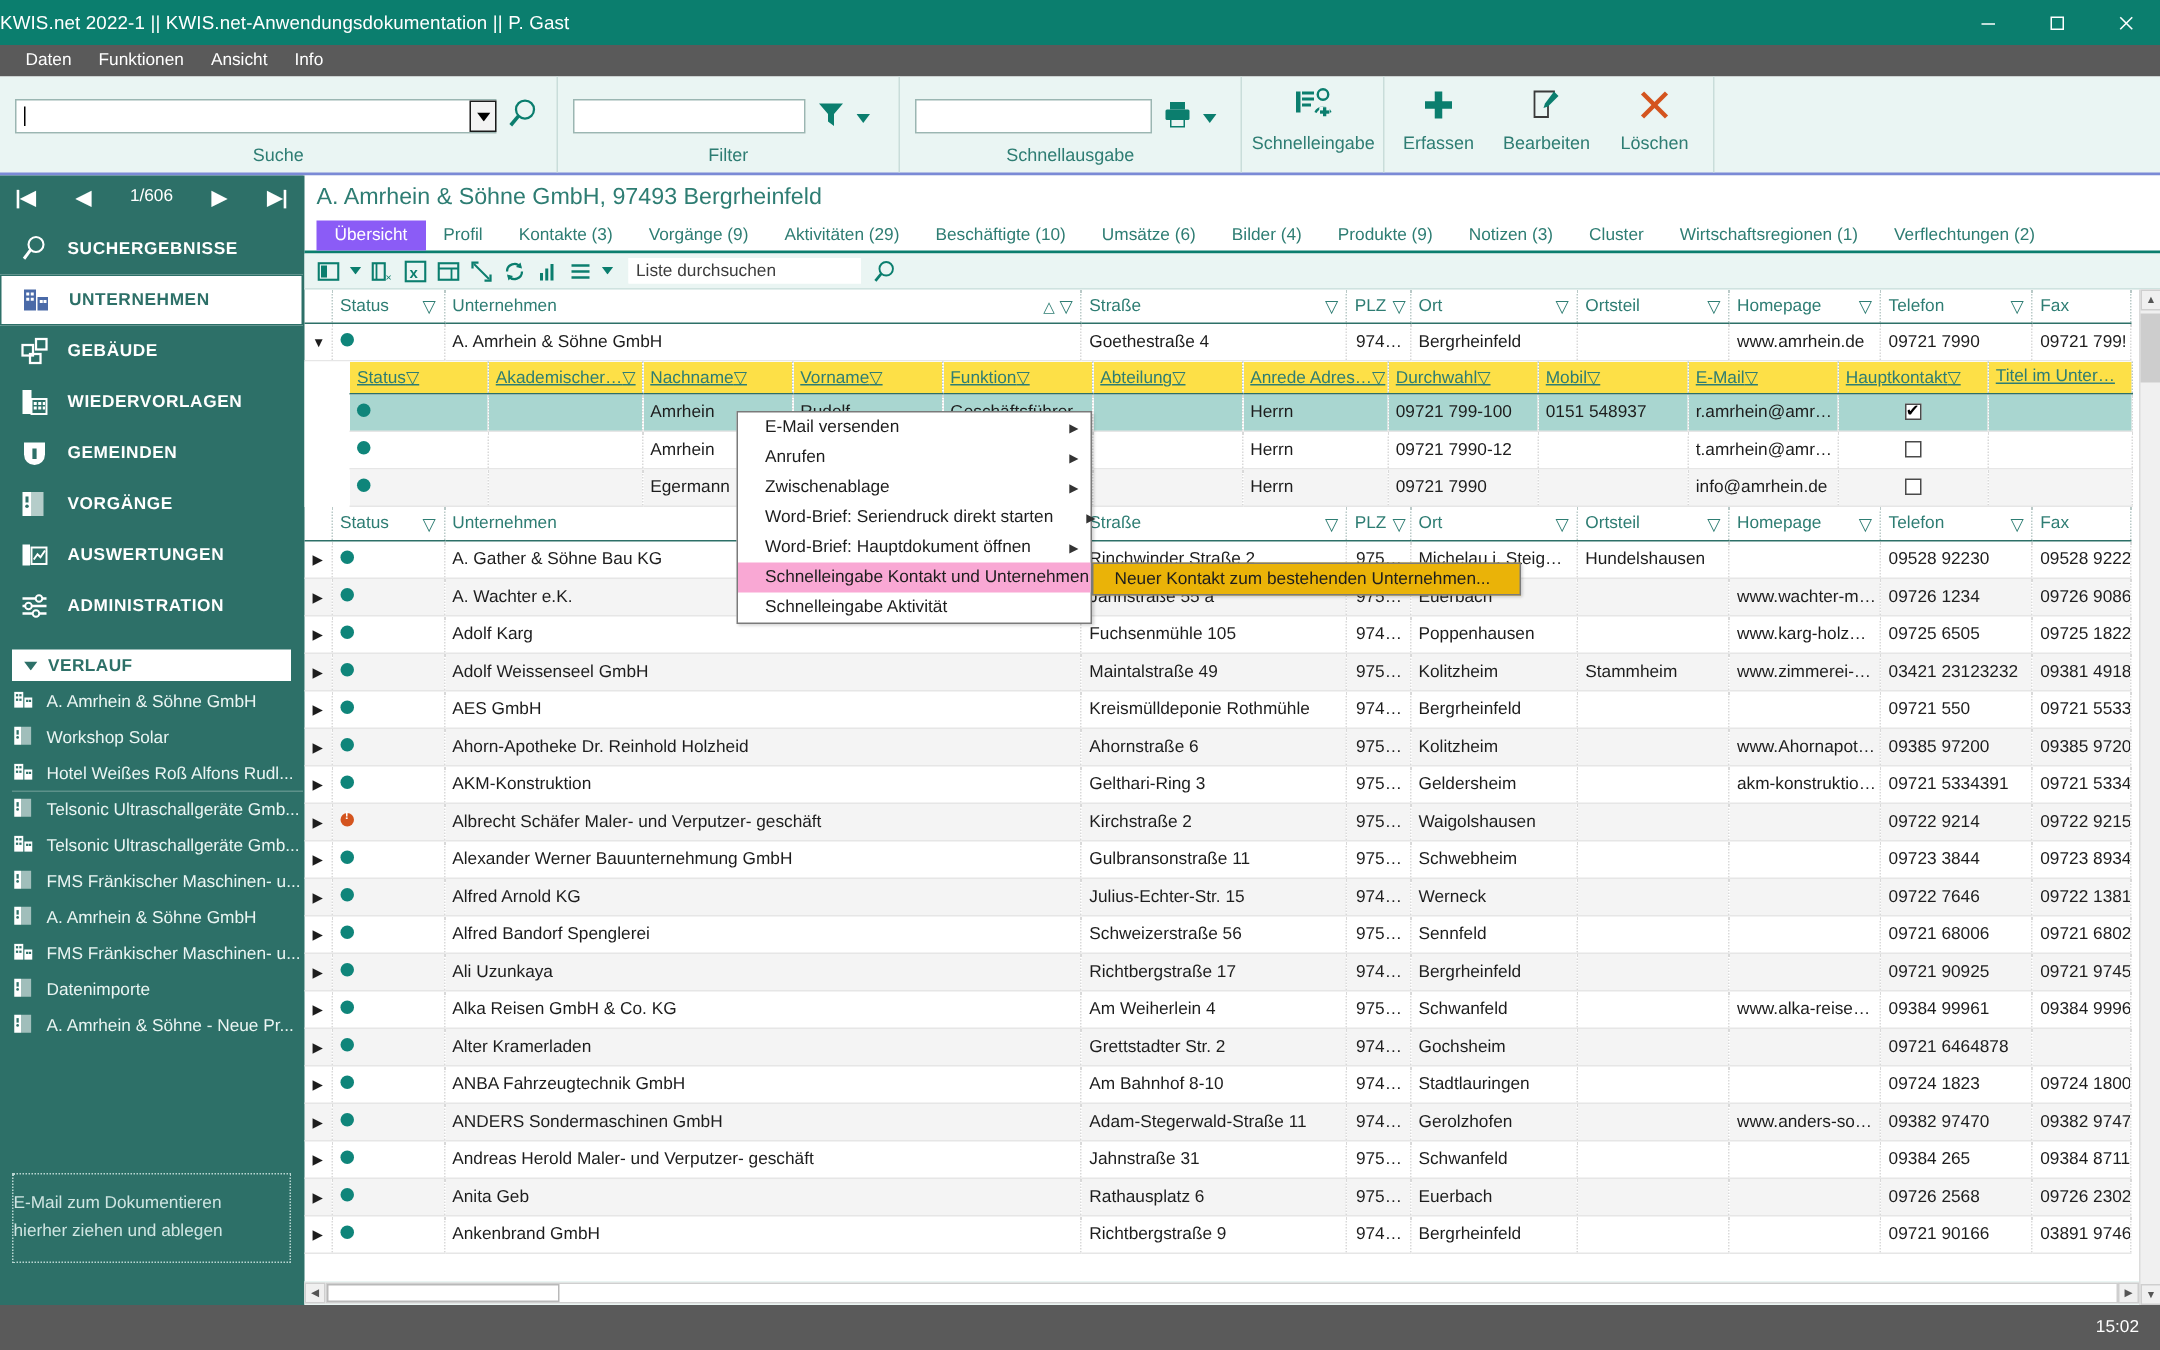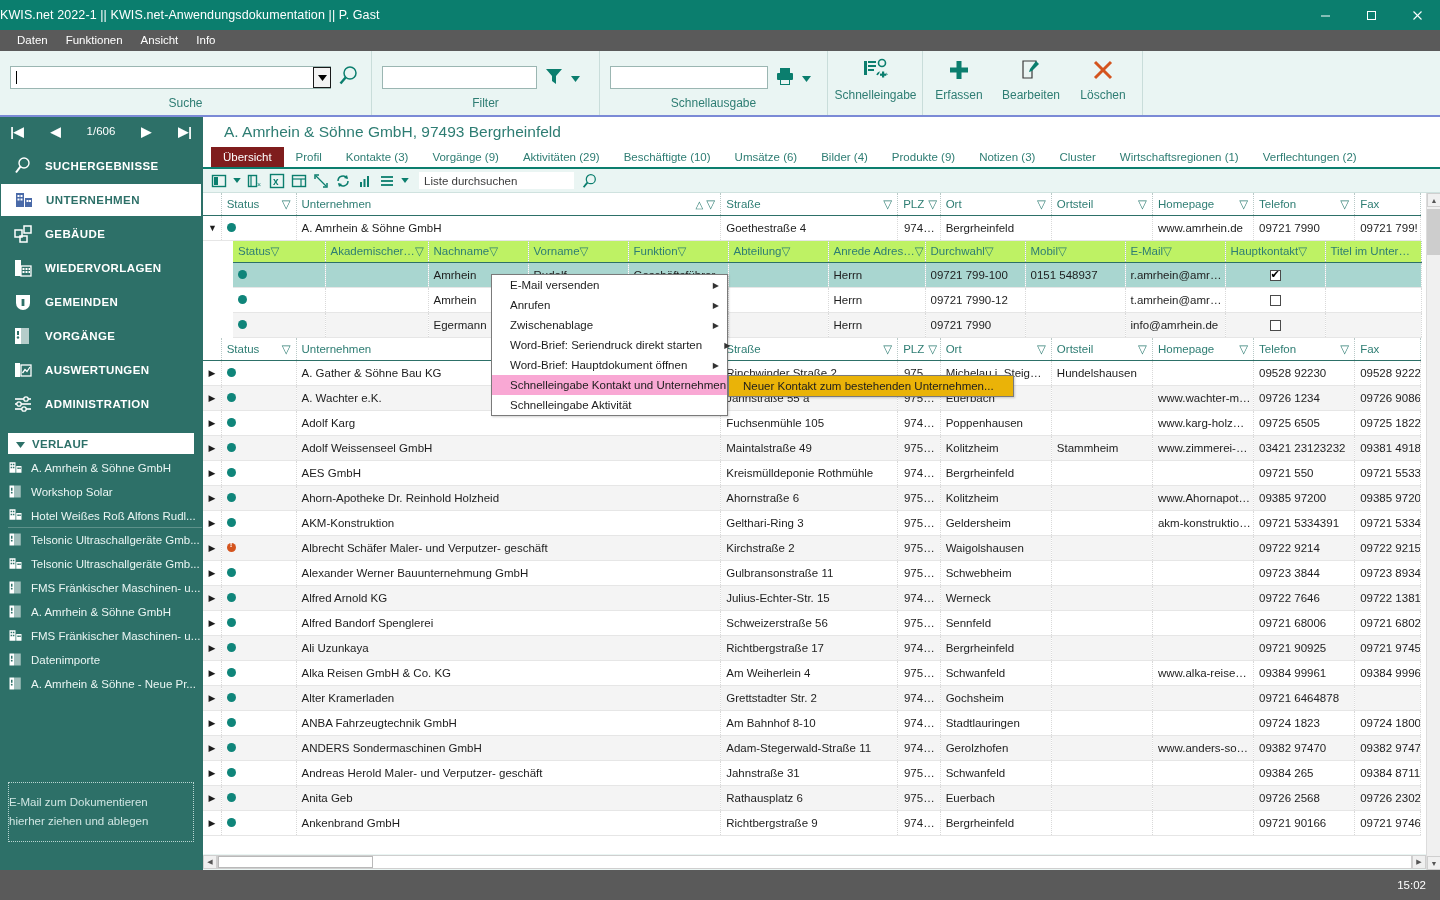--- a/index.html
+++ b/index.html
@@ -74,26 +74,26 @@
   .histitem { height:24px; display:flex; align-items:center; gap:8px; font-size:11.5px; color:#eaf5f3; }
   .histitem.sep { border-bottom:1px solid #5d918a; }
   .sb-spacer { flex:1; }
   .dropzone { margin:0 8px 28px 8px; height:60px; border:1px dotted #b9d6d2;
               display:flex; flex-direction:column; align-items:flex-start; justify-content:center;
               color:#cfe5e2; font-size:11.5px; line-height:19px; text-align:center; }
 
   
   .main { flex:1; min-width:0; display:flex; flex-direction:column; background:#ffffff;
           border-left:1px solid #2d7068; }
-  .rectitle { height:30px; display:flex; align-items:center; padding-left:21px;
+  .rectitle { height:30px; display:flex; align-items:center; padding-left:8px;
               color:#2e7d73; font-size:15.5px; }
   .tabs { height:22px; display:flex; align-items:stretch; border-bottom:2px solid #0b7e6e;
           padding-left:8px; font-size:11.5px; }
   .tab { padding:0 12px; display:flex; align-items:center; color:#2e7d73; }
-  .tab.active { background:#7f1d1d; color:#ffffff; }
+  .tab.active { background:#8b5cf6; color:#ffffff; }
 
   .gridbar { height:24px; background:#eaf5f3; display:flex; align-items:center; gap:6px;
              padding-left:8px; border-bottom:1px solid #cfe2df; }
   .gbi { color:#0b7e6e; display:flex; align-items:center; }
   .searchmini { margin-left:4px; width:155px; height:17px; background:#ffffff;
                 border:1px solid #ffffff; display:flex; align-items:center; padding-left:4px;
                 color:#3c3c3c; font-size:11.5px; }
 
   
   .gridwrap { flex:1; min-height:0; display:flex; flex-direction:column; position:relative; }
@@ -117,23 +117,23 @@
   .dot.warn::after{ content:"!"; position:absolute; left:0; right:0; top:-3px; color:#fff;
                     font-size:8px; font-weight:bold; text-align:center; }
   .chk { display:inline-block; width:11px; height:11px; border:1px solid #4a4a4a; background:#fff;
          position:relative; vertical-align:middle; }
   .chk.on::after{ content:"✔"; position:absolute; left:0px; top:-3px; font-size:11px; color:#000; }
 
   
   .subwrap { background:#ffffff; padding-left:30px; }
   table.subgrid { border-collapse:collapse; table-layout:fixed; width:1188px; font-size:11.5px; }
   table.subgrid th {
-    background:#bef264; color:#2e7d73; font-weight:normal; text-align:left;
+    background:#fde047; color:#2e7d73; font-weight:normal; text-align:left;
     height:22px; padding:0 5px; border-bottom:1px solid #2d7068; border-right:1px dotted #b9c9c7;
-    white-space:nowrap; overflow:hidden;
+    white-space:nowrap; overflow:hidden;text-decoration:underline;
   }
   table.subgrid td {
     height:25px; padding:0 5px; border-bottom:1px solid #e6e6e6; border-right:1px dotted #d9d9d9;
     white-space:nowrap; overflow:hidden;
   }
   .funnel { color:#2e7d73; }
 
   
   .vscroll { position:absolute; right:0; top:0; width:14px; bottom:0; background:#f0f0f0;
              border-left:1px solid #dcdcdc; }
@@ -1122,21 +1122,21 @@
             <tr>
                 <td class="expander">▶</td>
                 <td><span class="dot"></span></td>
                 <td>Ankenbrand GmbH</td>
                 <td>Richtbergstraße 9</td>
                 <td style="text-align:right">974…</td>
                 <td>Bergrheinfeld</td>
                 <td></td>
                 <td></td>
                 <td>09721 90166</td>
-                <td>09721 9746</td>
+                <td>03891 9746</td>
               </tr>
           </tbody>
         </table>
 
         <div class="vscroll">
           <div class="vsb-btn">▲</div>
           <div class="vsb-thumb" style="top:16px; height:46px;"></div>
           <div class="vsb-btn" style="position:absolute; bottom:0;">▼</div>
         </div>
 

